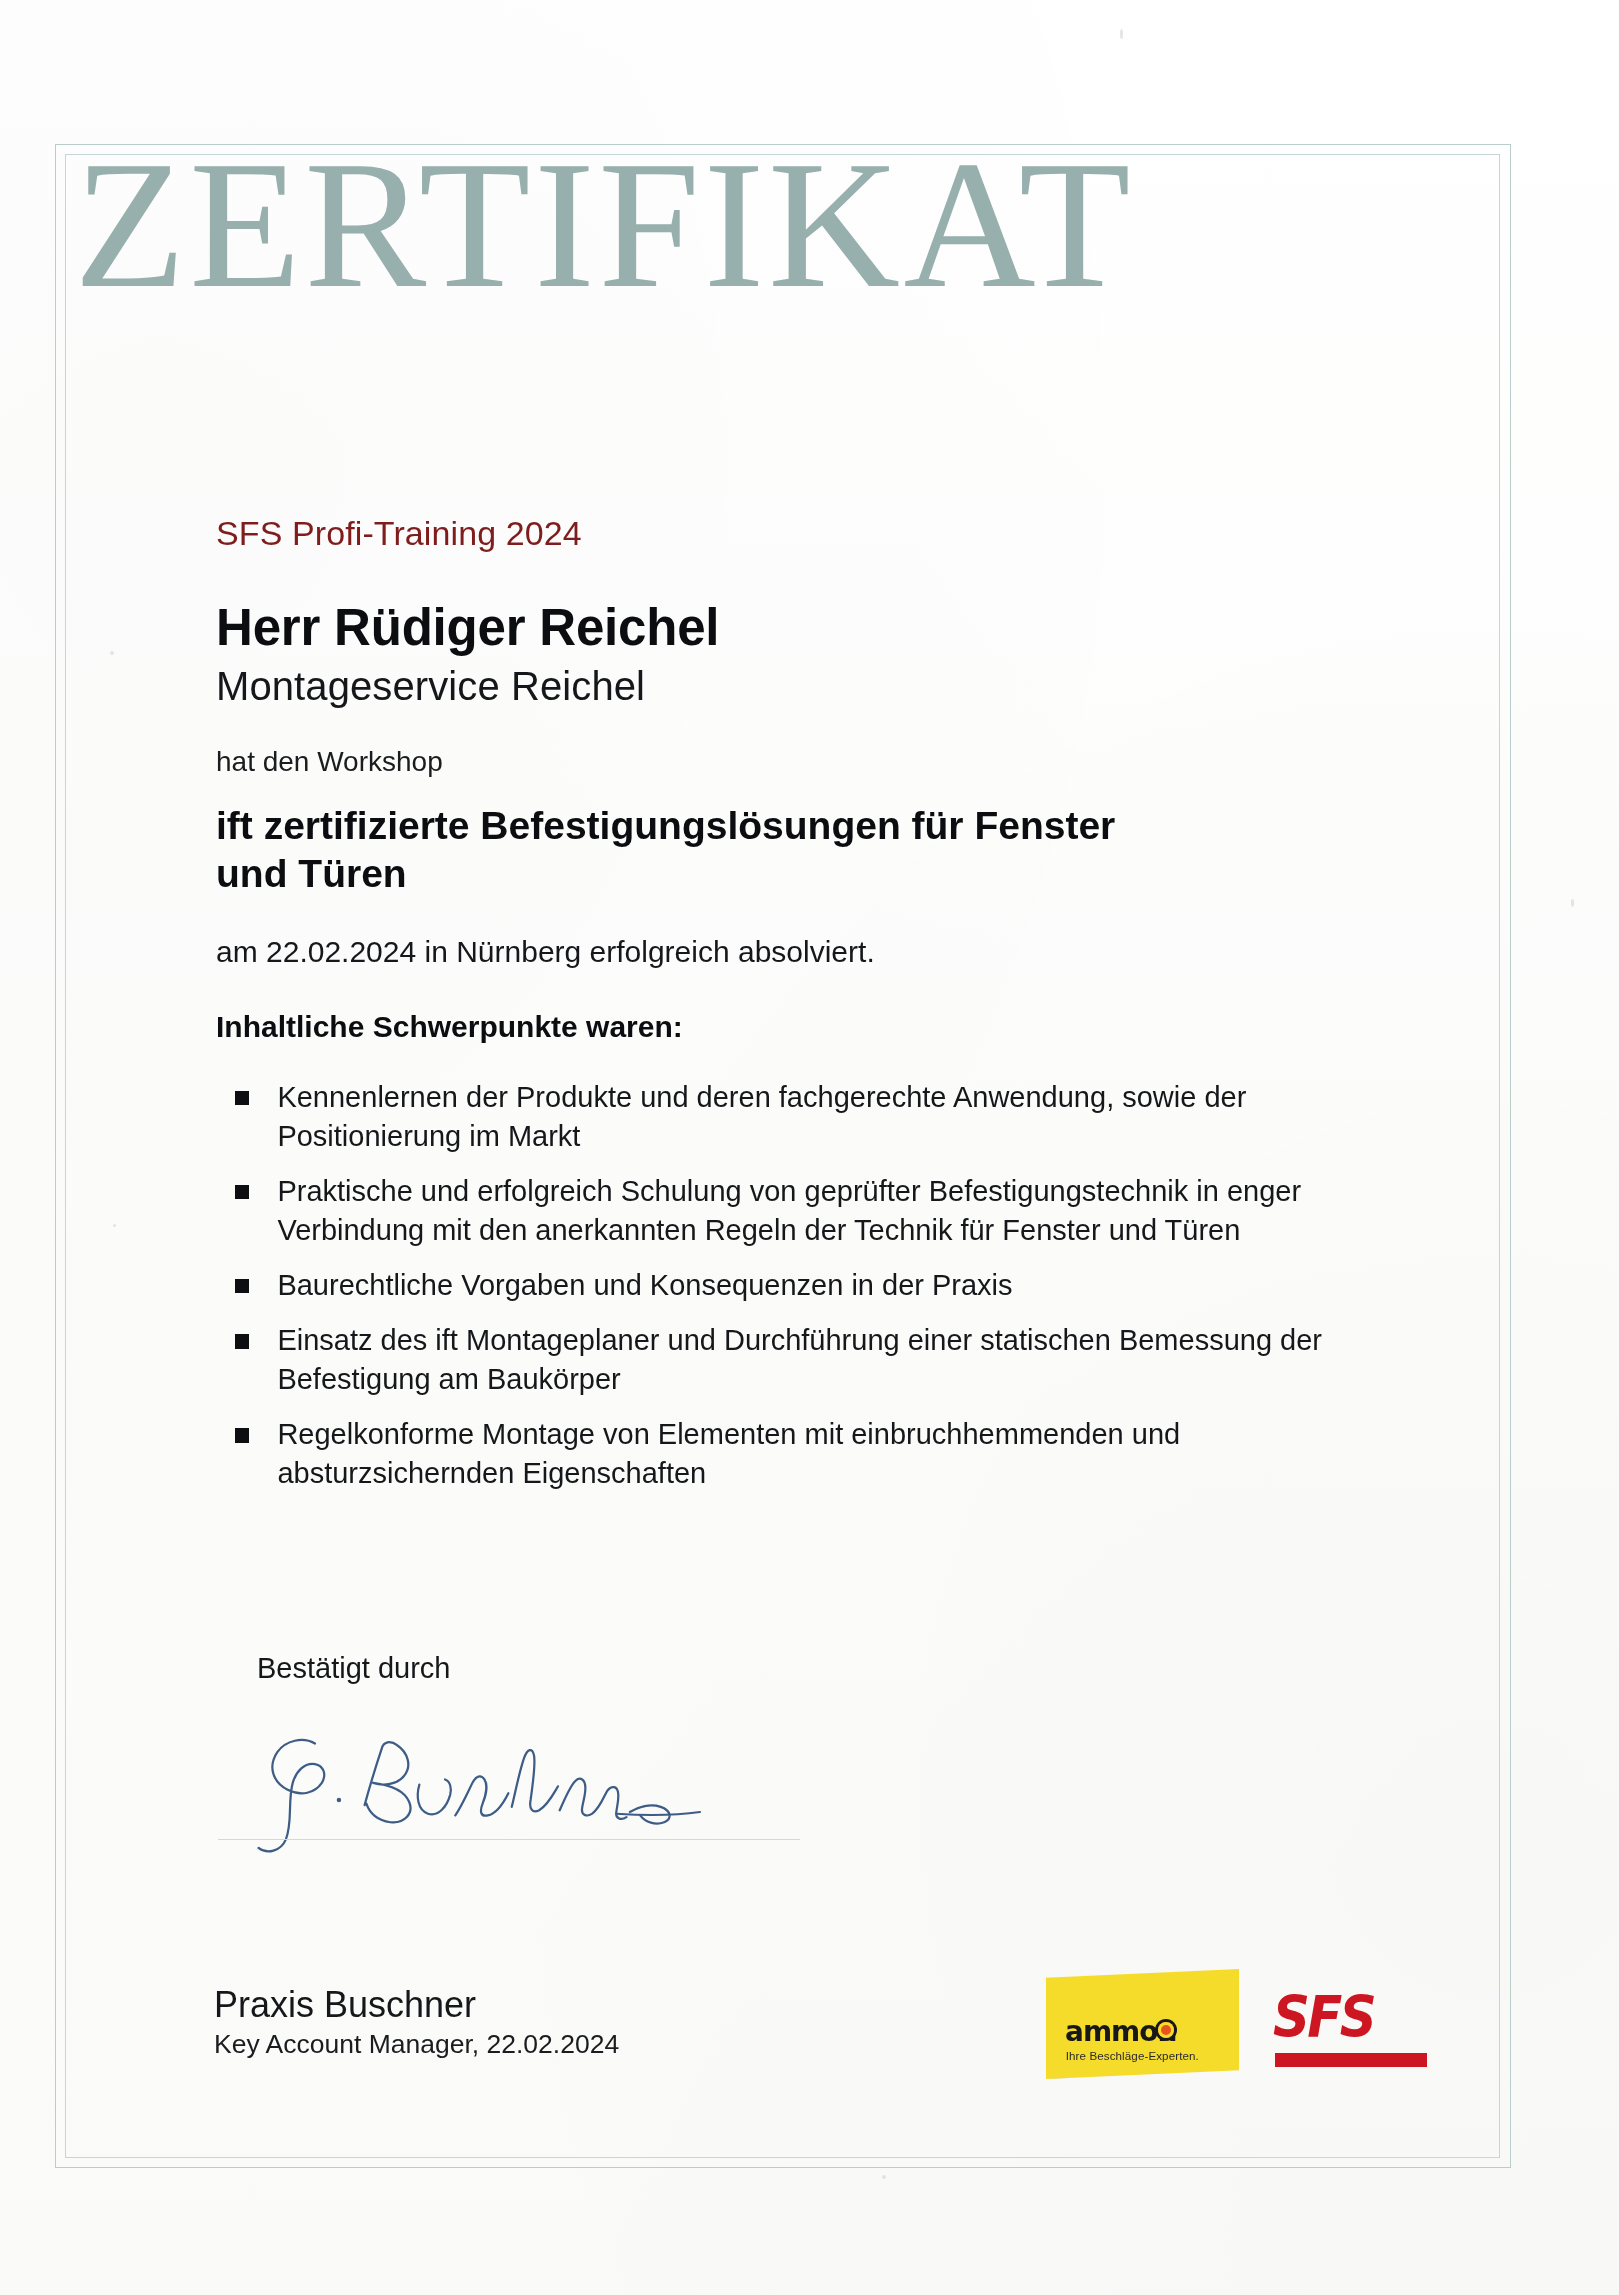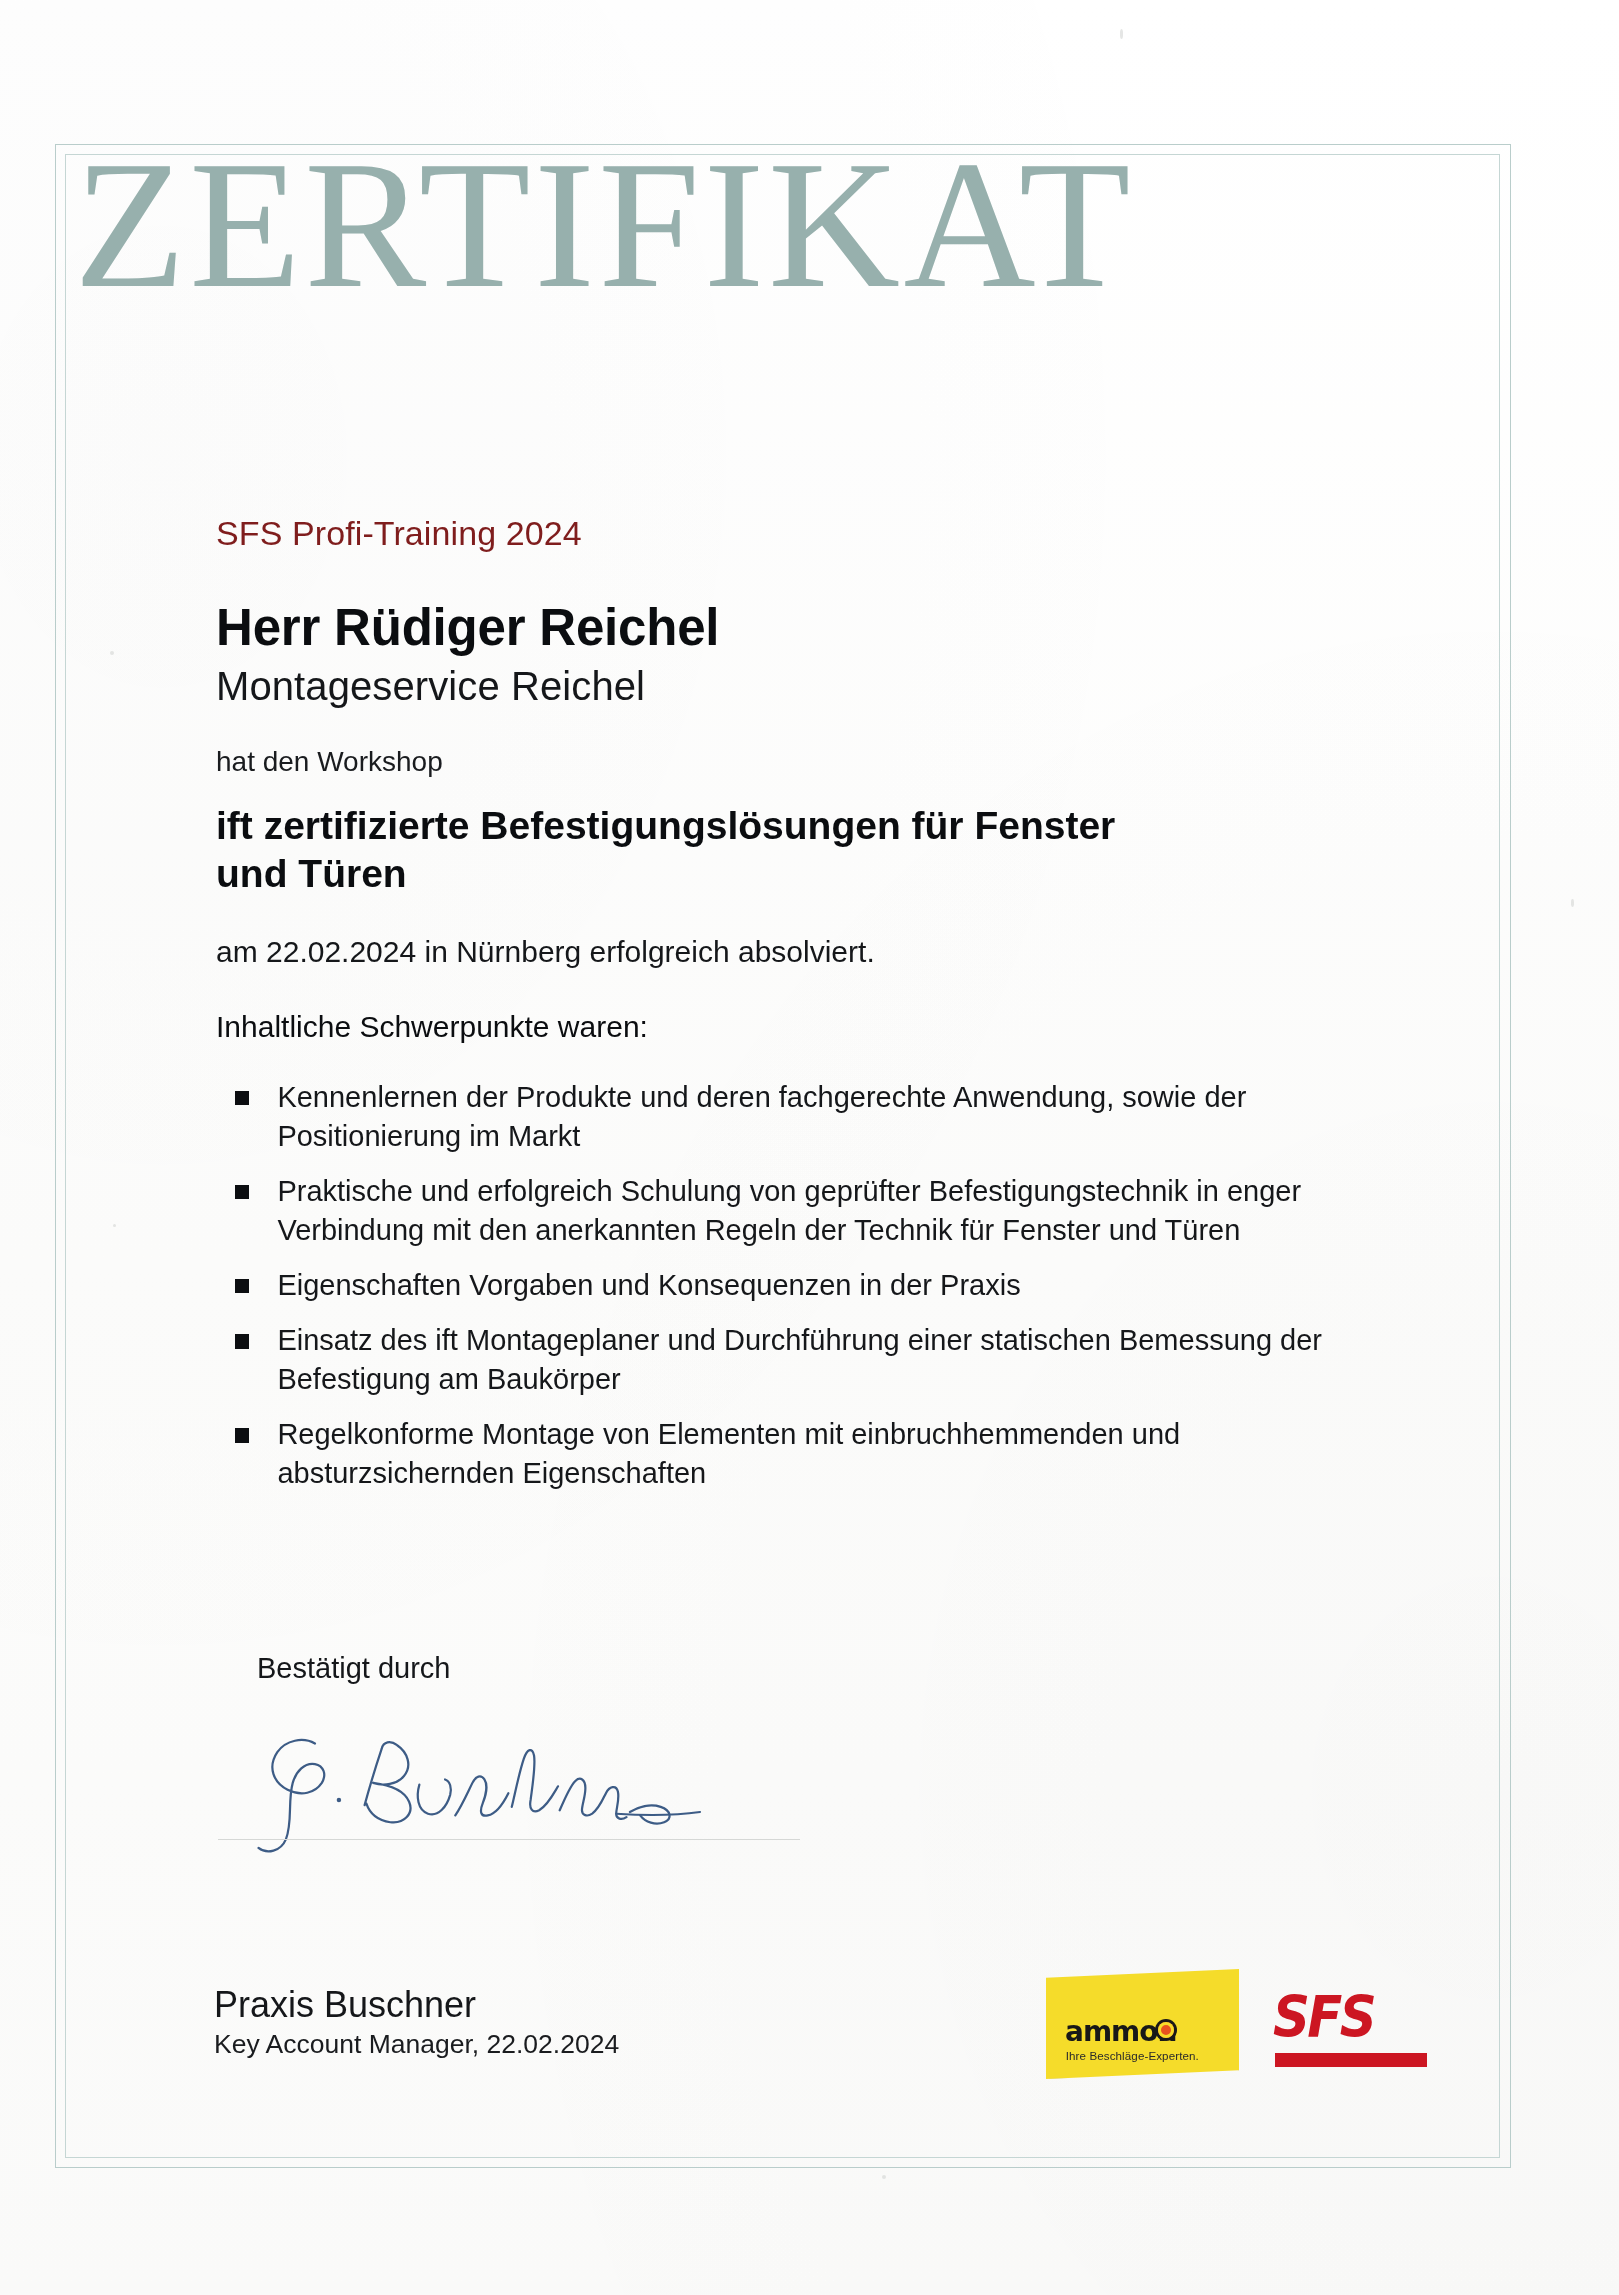--- a/index.html
+++ b/index.html
@@ -115,21 +115,21 @@
   }
 
   .completion-line {
     font-size: 30px;
     color: #15171a;
     margin: 0 0 41px 0;
   }
 
   .topics-heading {
     font-size: 30px;
-    font-weight: normal;
+    font-weight: bold;
     color: #0b0d10;
     margin: 0 0 34px 0;
   }
 
   
   .topics-list {
     list-style: none;
     margin: 0;
     padding: 0 0 0 15.4px;
   }
@@ -309,21 +309,21 @@
       <li class="topic-item">
         <span class="topic-bullet"></span>
         <span>Kennenlernen der Produkte und deren fachgerechte Anwendung, sowie der Positionierung im Markt</span>
       </li>
       <li class="topic-item">
         <span class="topic-bullet"></span>
         <span>Praktische und erfolgreich Schulung von geprüfter Befestigungstechnik in enger Verbindung mit den anerkannten Regeln der Technik für Fenster und Türen</span>
       </li>
       <li class="topic-item">
         <span class="topic-bullet"></span>
-        <span>Eigenschaften Vorgaben und Konsequenzen in der Praxis</span>
+        <span>Baurechtliche Vorgaben und Konsequenzen in der Praxis</span>
       </li>
       <li class="topic-item">
         <span class="topic-bullet"></span>
         <span>Einsatz des ift Montageplaner und Durchführung einer statischen Bemessung der Befestigung am Baukörper</span>
       </li>
       <li class="topic-item">
         <span class="topic-bullet"></span>
         <span>Regelkonforme Montage von Elementen mit einbruchhemmenden und absturzsichernden Eigenschaften</span>
       </li>
     </ul>

